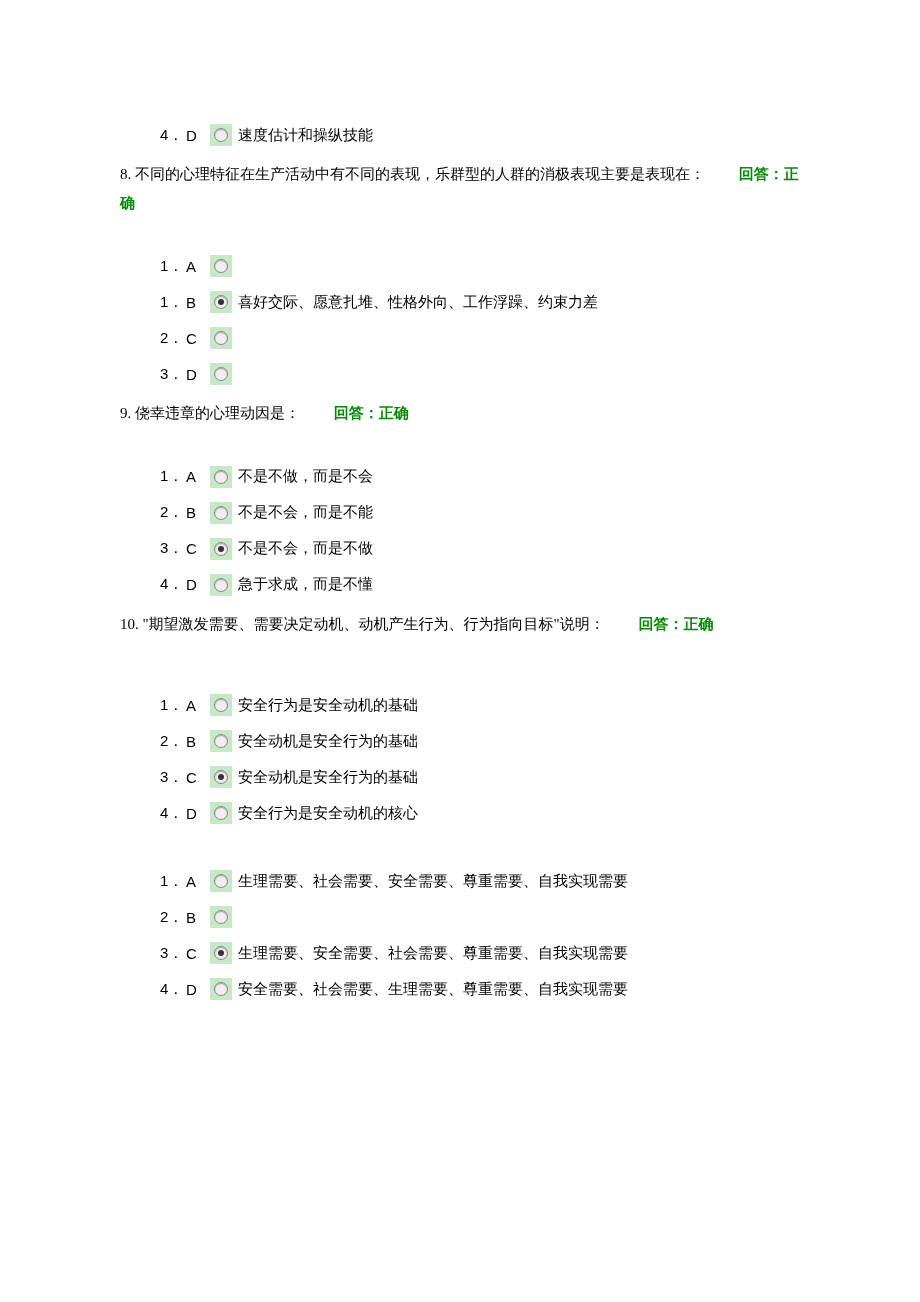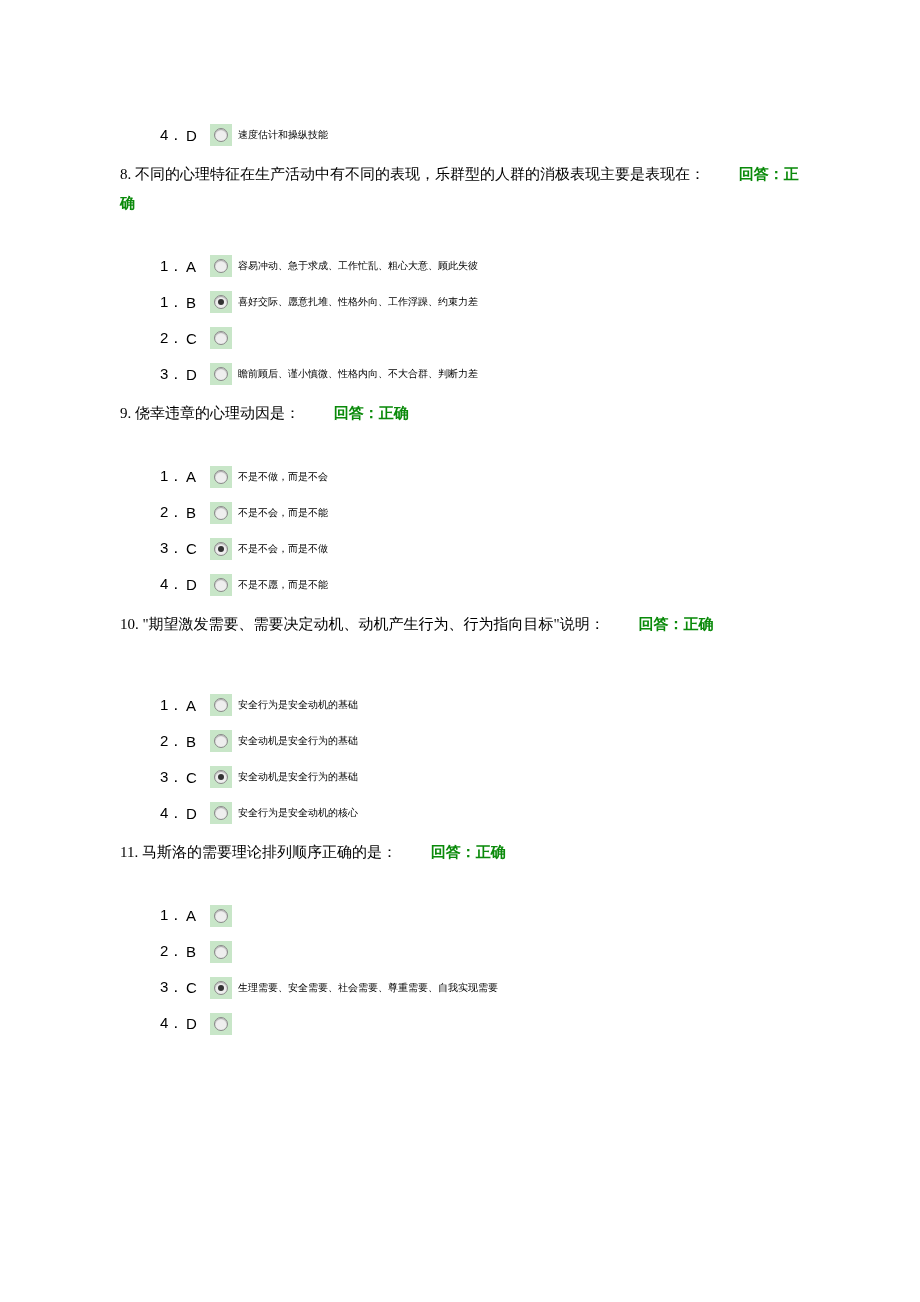--- a/index.html
+++ b/index.html
@@ -53,21 +53,21 @@
     width: 6px;
     height: 6px;
     border-radius: 50%;
     background: #333;
     display: none;
   }
   .radio-box.selected .radio-inner {
     display: block;
   }
   .option-text {
-    font-size: 10px;
+    font-size: 15px;
     font-family: Liberation Serif, serif;
   }
   .question-row {
     margin: 10px 0 6px 0;
     line-height: 1.9;
   }
   .q-text {
     display: inline;
   }
   .feedback {
@@ -101,21 +101,20 @@
     <span class="feedback">回答：正确</span>
   </div>
   <div class="spacer"></div>
   <div>
     <div class="option-row">
       <span class="option-number">1．</span>
       <span class="option-letter">A</span>
       <span class="radio-box">
           <span class="radio-outer"></span>
         </span>
-      <span class="option-text">容易冲动、急于求成、工作忙乱、粗心大意、顾此失彼</span>
     </div>
     <div class="option-row">
       <span class="option-number">1．</span>
       <span class="option-letter">B</span>
       <span class="radio-box selected">
           <span class="radio-outer">
             <span class="radio-inner"></span>
           </span>
         </span>
       <span class="option-text">喜好交际、愿意扎堆、性格外向、工作浮躁、约束力差</span>
@@ -126,21 +125,20 @@
       <span class="radio-box">
           <span class="radio-outer"></span>
         </span>
     </div>
     <div class="option-row">
       <span class="option-number">3．</span>
       <span class="option-letter">D</span>
       <span class="radio-box">
           <span class="radio-outer"></span>
         </span>
-      <span class="option-text">瞻前顾后、谨小慎微、性格内向、不大合群、判断力差</span>
     </div>
   </div>
 
   <div class="question-row">
     <span class="q-text">9.</span><span class="q-text"> 侥幸违章的心理动因是：</span>
     <span class="feedback">回答：正确</span>
   </div>
   <div class="spacer"></div>
   <div>
     <div class="option-row">
@@ -168,21 +166,21 @@
           </span>
         </span>
       <span class="option-text">不是不会，而是不做</span>
     </div>
     <div class="option-row">
       <span class="option-number">4．</span>
       <span class="option-letter">D</span>
       <span class="radio-box">
           <span class="radio-outer"></span>
         </span>
-      <span class="option-text">不是不愿，而是不能</span>
+      <span class="option-text">急于求成，而是不懂</span>
     </div>
   </div>
 
   <div class="question-row">
     <span class="q-text">10.</span><span class="q-text"> "期望激发需要、需要决定动机、动机产生行为、行为指向目标"说明：</span>
     <span class="feedback">回答：正确</span>
   </div>
   <div class="spacer-lg"></div>
   <div>
     <div class="option-row">
@@ -214,32 +212,29 @@
     <div class="option-row">
       <span class="option-number">4．</span>
       <span class="option-letter">D</span>
       <span class="radio-box">
           <span class="radio-outer"></span>
         </span>
       <span class="option-text">安全行为是安全动机的核心</span>
     </div>
   </div>
 
-  <div class="question-row">
-    <span class="q-text">11.</span><span class="q-text"> 马斯洛的需要理论排列顺序正确的是：</span>
-    <span class="feedback">回答：正确</span>
-  </div>
   <div class="spacer"></div>
   <div>
     <div class="option-row">
       <span class="option-number">1．</span>
       <span class="option-letter">A</span>
       <span class="radio-box">
           <span class="radio-outer"></span>
         </span>
+      <span class="option-text">生理需要、社会需要、安全需要、尊重需要、自我实现需要</span>
     </div>
     <div class="option-row">
       <span class="option-number">2．</span>
       <span class="option-letter">B</span>
       <span class="radio-box">
           <span class="radio-outer"></span>
         </span>
     </div>
     <div class="option-row">
       <span class="option-number">3．</span>
@@ -250,16 +245,17 @@
           </span>
         </span>
       <span class="option-text">生理需要、安全需要、社会需要、尊重需要、自我实现需要</span>
     </div>
     <div class="option-row">
       <span class="option-number">4．</span>
       <span class="option-letter">D</span>
       <span class="radio-box">
           <span class="radio-outer"></span>
         </span>
+      <span class="option-text">安全需要、社会需要、生理需要、尊重需要、自我实现需要</span>
     </div>
   </div>
 
 </div>
 
 </body></html>

